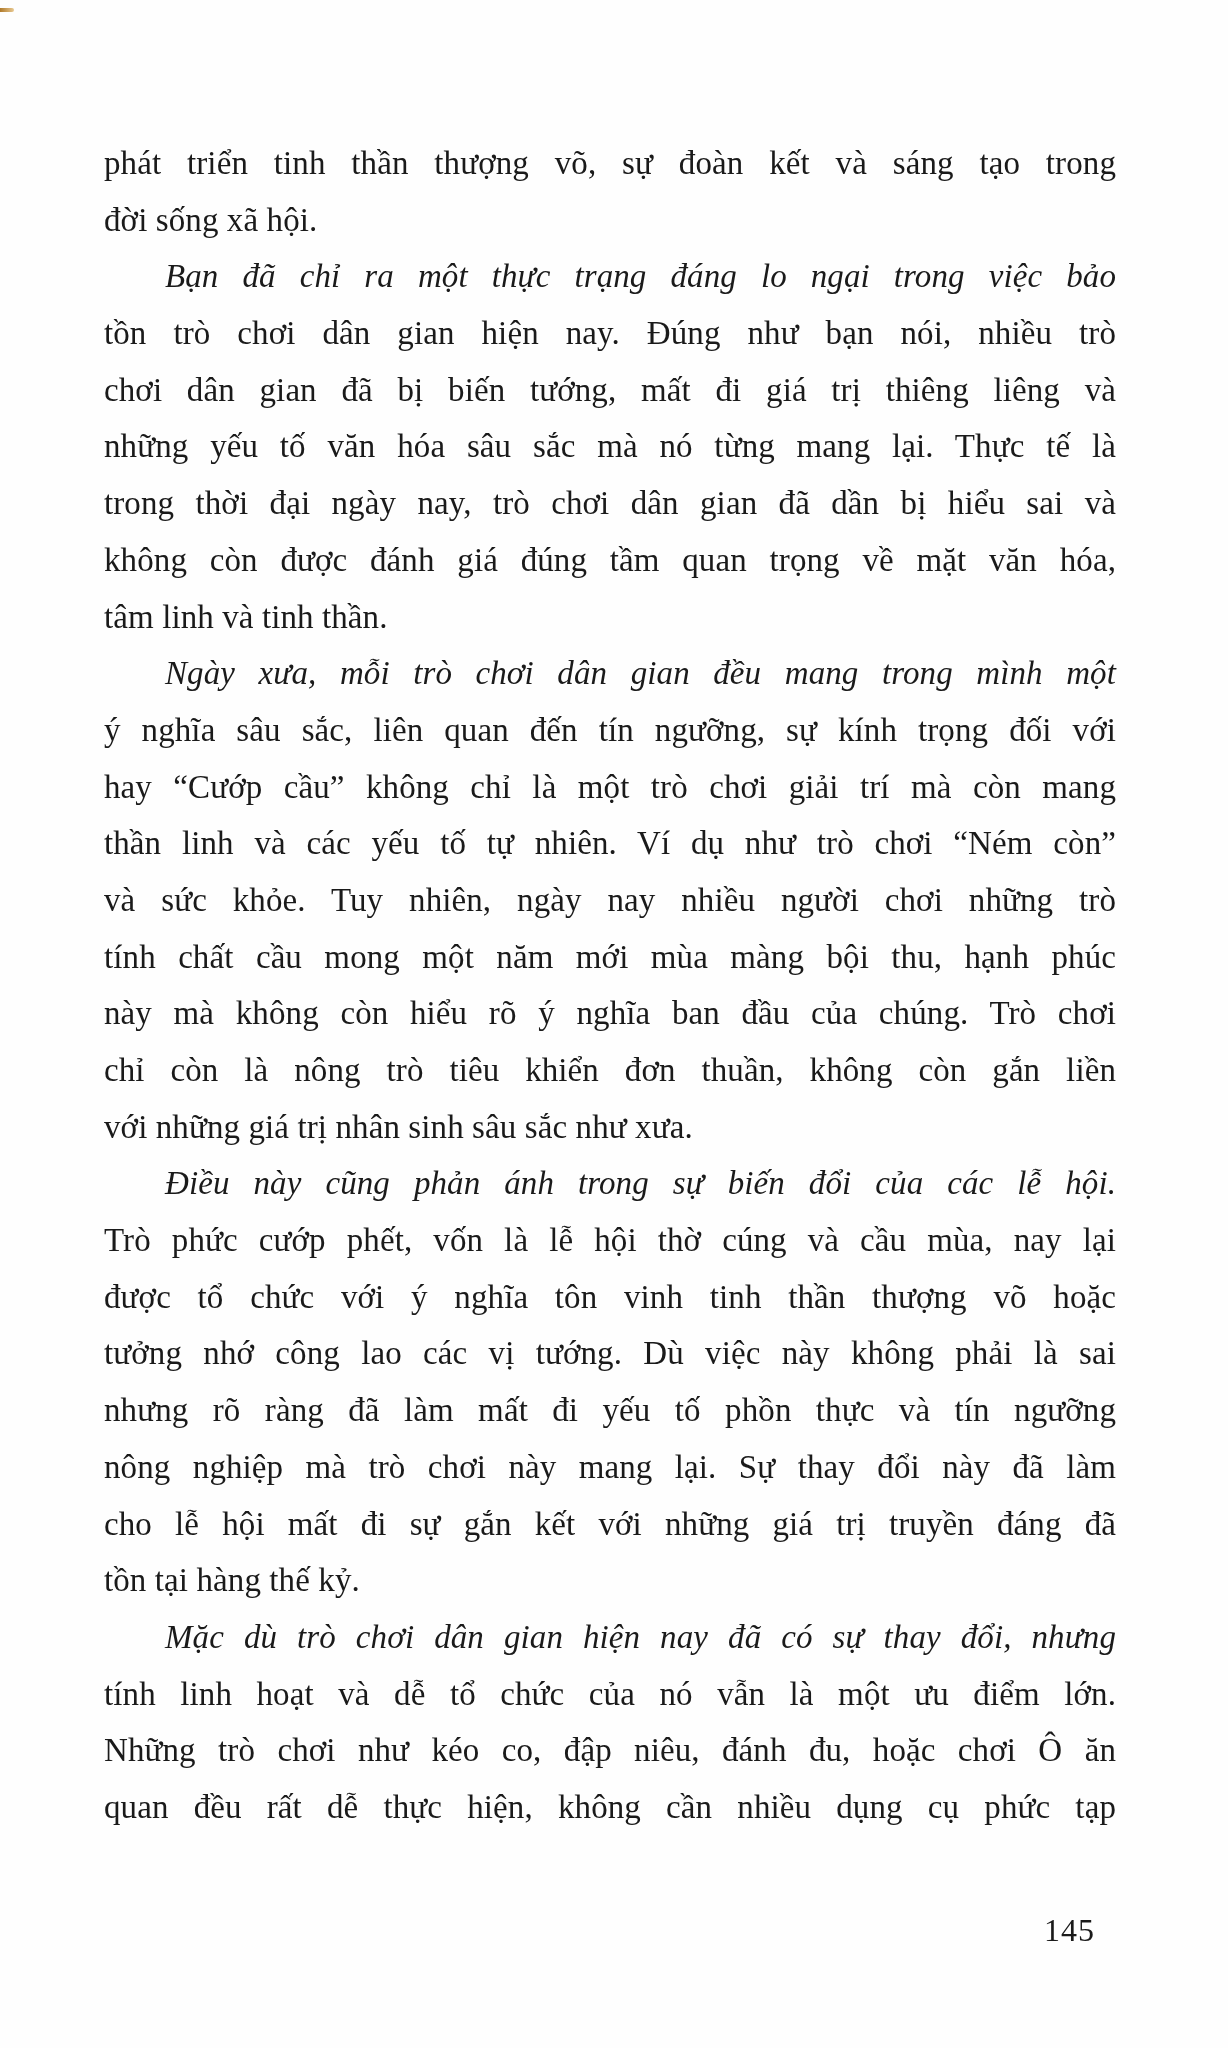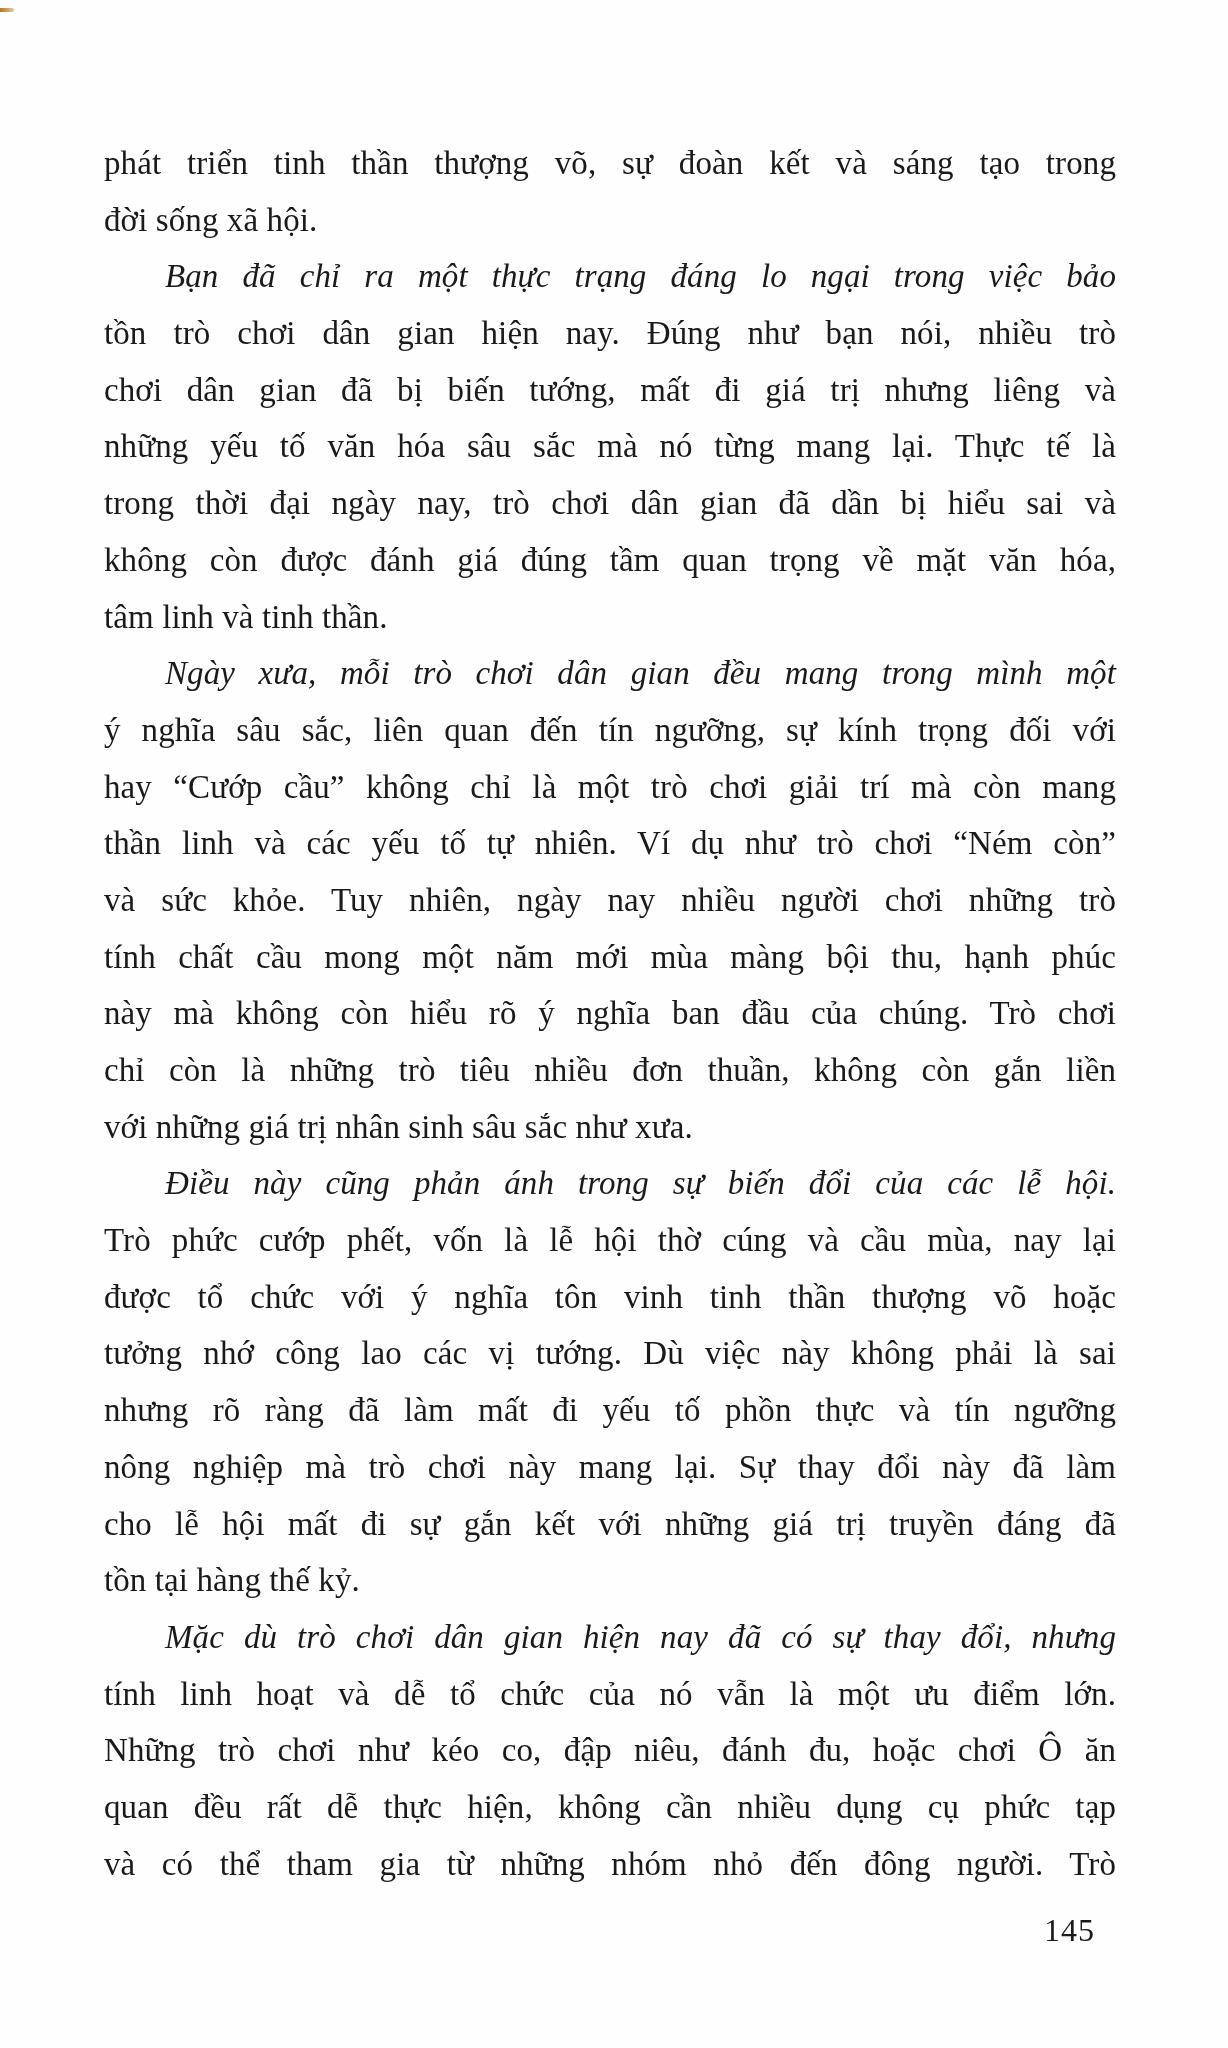--- a/index.html
+++ b/index.html
@@ -70,53 +70,52 @@
   <div class="text-block">
 
     <div>
       <span class="line">phát triển tinh thần thượng võ, sự đoàn kết và sáng tạo trong</span>
       <span class="line last">đời sống xã hội.</span>
     </div>
 
     <div>
       <span class="line indent">Bạn đã chỉ ra một thực trạng đáng lo ngại trong việc bảo</span>
       <span class="line">tồn trò chơi dân gian hiện nay. Đúng như bạn nói, nhiều trò</span>
-      <span class="line">chơi dân gian đã bị biến tướng, mất đi giá trị nhưng liêng và</span>
+      <span class="line">chơi dân gian đã bị biến tướng, mất đi giá trị thiêng liêng và</span>
       <span class="line">những yếu tố văn hóa sâu sắc mà nó từng mang lại. Thực tế là</span>
       <span class="line">trong thời đại ngày nay, trò chơi dân gian đã dần bị hiểu sai và</span>
       <span class="line">không còn được đánh giá đúng tầm quan trọng về mặt văn hóa,</span>
       <span class="line last">tâm linh và tinh thần.</span>
     </div>
 
     <div>
       <span class="line indent">Ngày xưa, mỗi trò chơi dân gian đều mang trong mình một</span>
       <span class="line">ý nghĩa sâu sắc, liên quan đến tín ngưỡng, sự kính trọng đối với</span>
       <span class="line">hay “Cướp cầu” không chỉ là một trò chơi giải trí mà còn mang</span>
       <span class="line">thần linh và các yếu tố tự nhiên. Ví dụ như trò chơi “Ném còn”</span>
       <span class="line">và sức khỏe. Tuy nhiên, ngày nay nhiều người chơi những trò</span>
       <span class="line">tính chất cầu mong một năm mới mùa màng bội thu, hạnh phúc</span>
       <span class="line">này mà không còn hiểu rõ ý nghĩa ban đầu của chúng. Trò chơi</span>
-      <span class="line">chỉ còn là những trò tiêu nhiều đơn thuần, không còn gắn liền</span>
+      <span class="line">chỉ còn là nông trò tiêu khiển đơn thuần, không còn gắn liền</span>
       <span class="line last">với những giá trị nhân sinh sâu sắc như xưa.</span>
     </div>
 
     <div>
       <span class="line indent">Điều này cũng phản ánh trong sự biến đổi của các lễ hội.</span>
       <span class="line">Trò phức cướp phết, vốn là lễ hội thờ cúng và cầu mùa, nay lại</span>
       <span class="line">được tổ chức với ý nghĩa tôn vinh tinh thần thượng võ hoặc</span>
       <span class="line">tưởng nhớ công lao các vị tướng. Dù việc này không phải là sai</span>
       <span class="line">nhưng rõ ràng đã làm mất đi yếu tố phồn thực và tín ngưỡng</span>
       <span class="line">nông nghiệp mà trò chơi này mang lại. Sự thay đổi này đã làm</span>
       <span class="line">cho lễ hội mất đi sự gắn kết với những giá trị truyền đáng đã</span>
       <span class="line last">tồn tại hàng thế kỷ.</span>
     </div>
 
     <div>
       <span class="line indent">Mặc dù trò chơi dân gian hiện nay đã có sự thay đổi, nhưng</span>
       <span class="line">tính linh hoạt và dễ tổ chức của nó vẫn là một ưu điểm lớn.</span>
       <span class="line">Những trò chơi như kéo co, đập niêu, đánh đu, hoặc chơi Ô ăn</span>
       <span class="line">quan đều rất dễ thực hiện, không cần nhiều dụng cụ phức tạp</span>
-      <span class="line">và có thể tham gia từ những nhóm nhỏ đến đông người. Trò</span>
     </div>
   </div>
 
   <div class="page-number">145</div>
 </div>
 
 </body></html>

